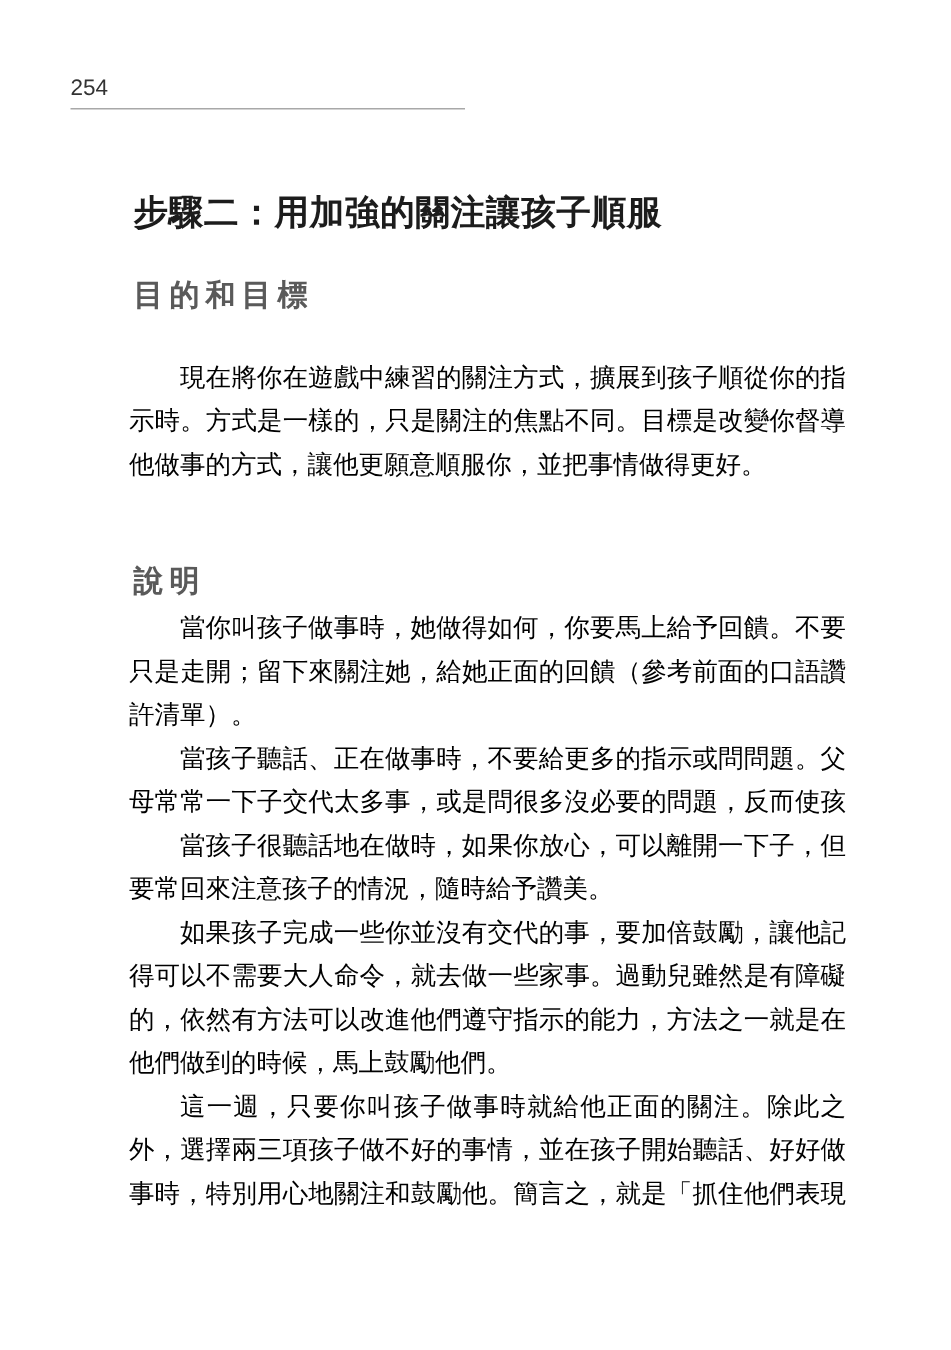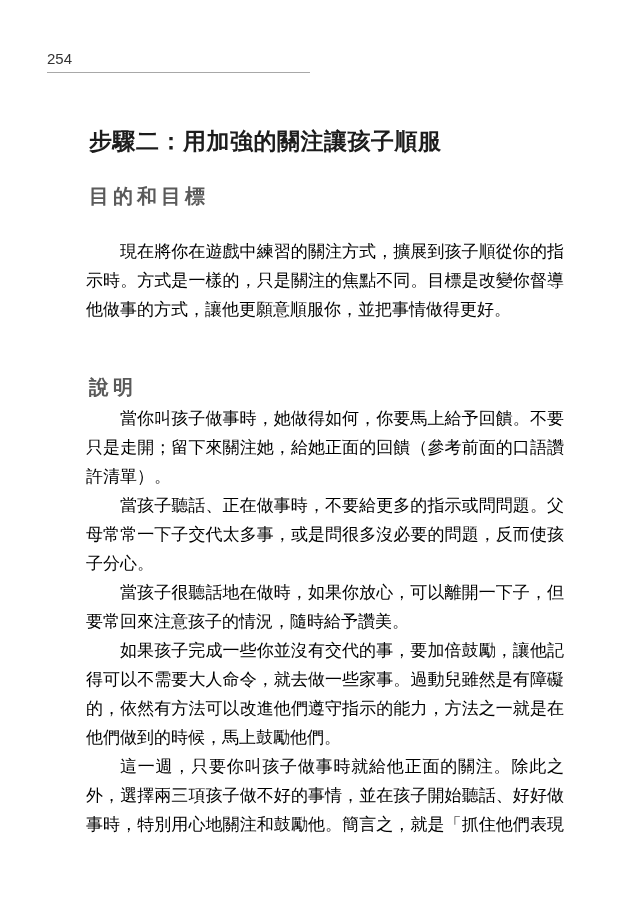--- a/index.html
+++ b/index.html
@@ -121,21 +121,20 @@
     <h2 class="section-heading heading-2">說明</h2>
 
     <div class="para-block block-2">
 
       <div class="line indent fill">當你叫孩子做事時，她做得如何，你要馬上給予回饋。不要</div>
       <div class="line fill">只是走開；留下來關注她，給她正面的回饋（參考前面的口語讚</div>
       <div class="line">許清單）。</div>
 
       <div class="line indent fill">當孩子聽話、正在做事時，不要給更多的指示或問問題。父</div>
       <div class="line fill">母常常一下子交代太多事，或是問很多沒必要的問題，反而使孩</div>
-      <div class="line">子分心。</div>
 
       <div class="line indent fill">當孩子很聽話地在做時，如果你放心，可以離開一下子，但</div>
       <div class="line">要常回來注意孩子的情況，隨時給予讚美。</div>
 
       <div class="line indent fill">如果孩子完成一些你並沒有交代的事，要加倍鼓勵，讓他記</div>
       <div class="line fill">得可以不需要大人命令，就去做一些家事。過動兒雖然是有障礙</div>
       <div class="line fill">的，依然有方法可以改進他們遵守指示的能力，方法之一就是在</div>
       <div class="line">他們做到的時候，馬上鼓勵他們。</div>
 
       <div class="line indent fill">這一週，只要你叫孩子做事時就給他正面的關注。除此之</div>

